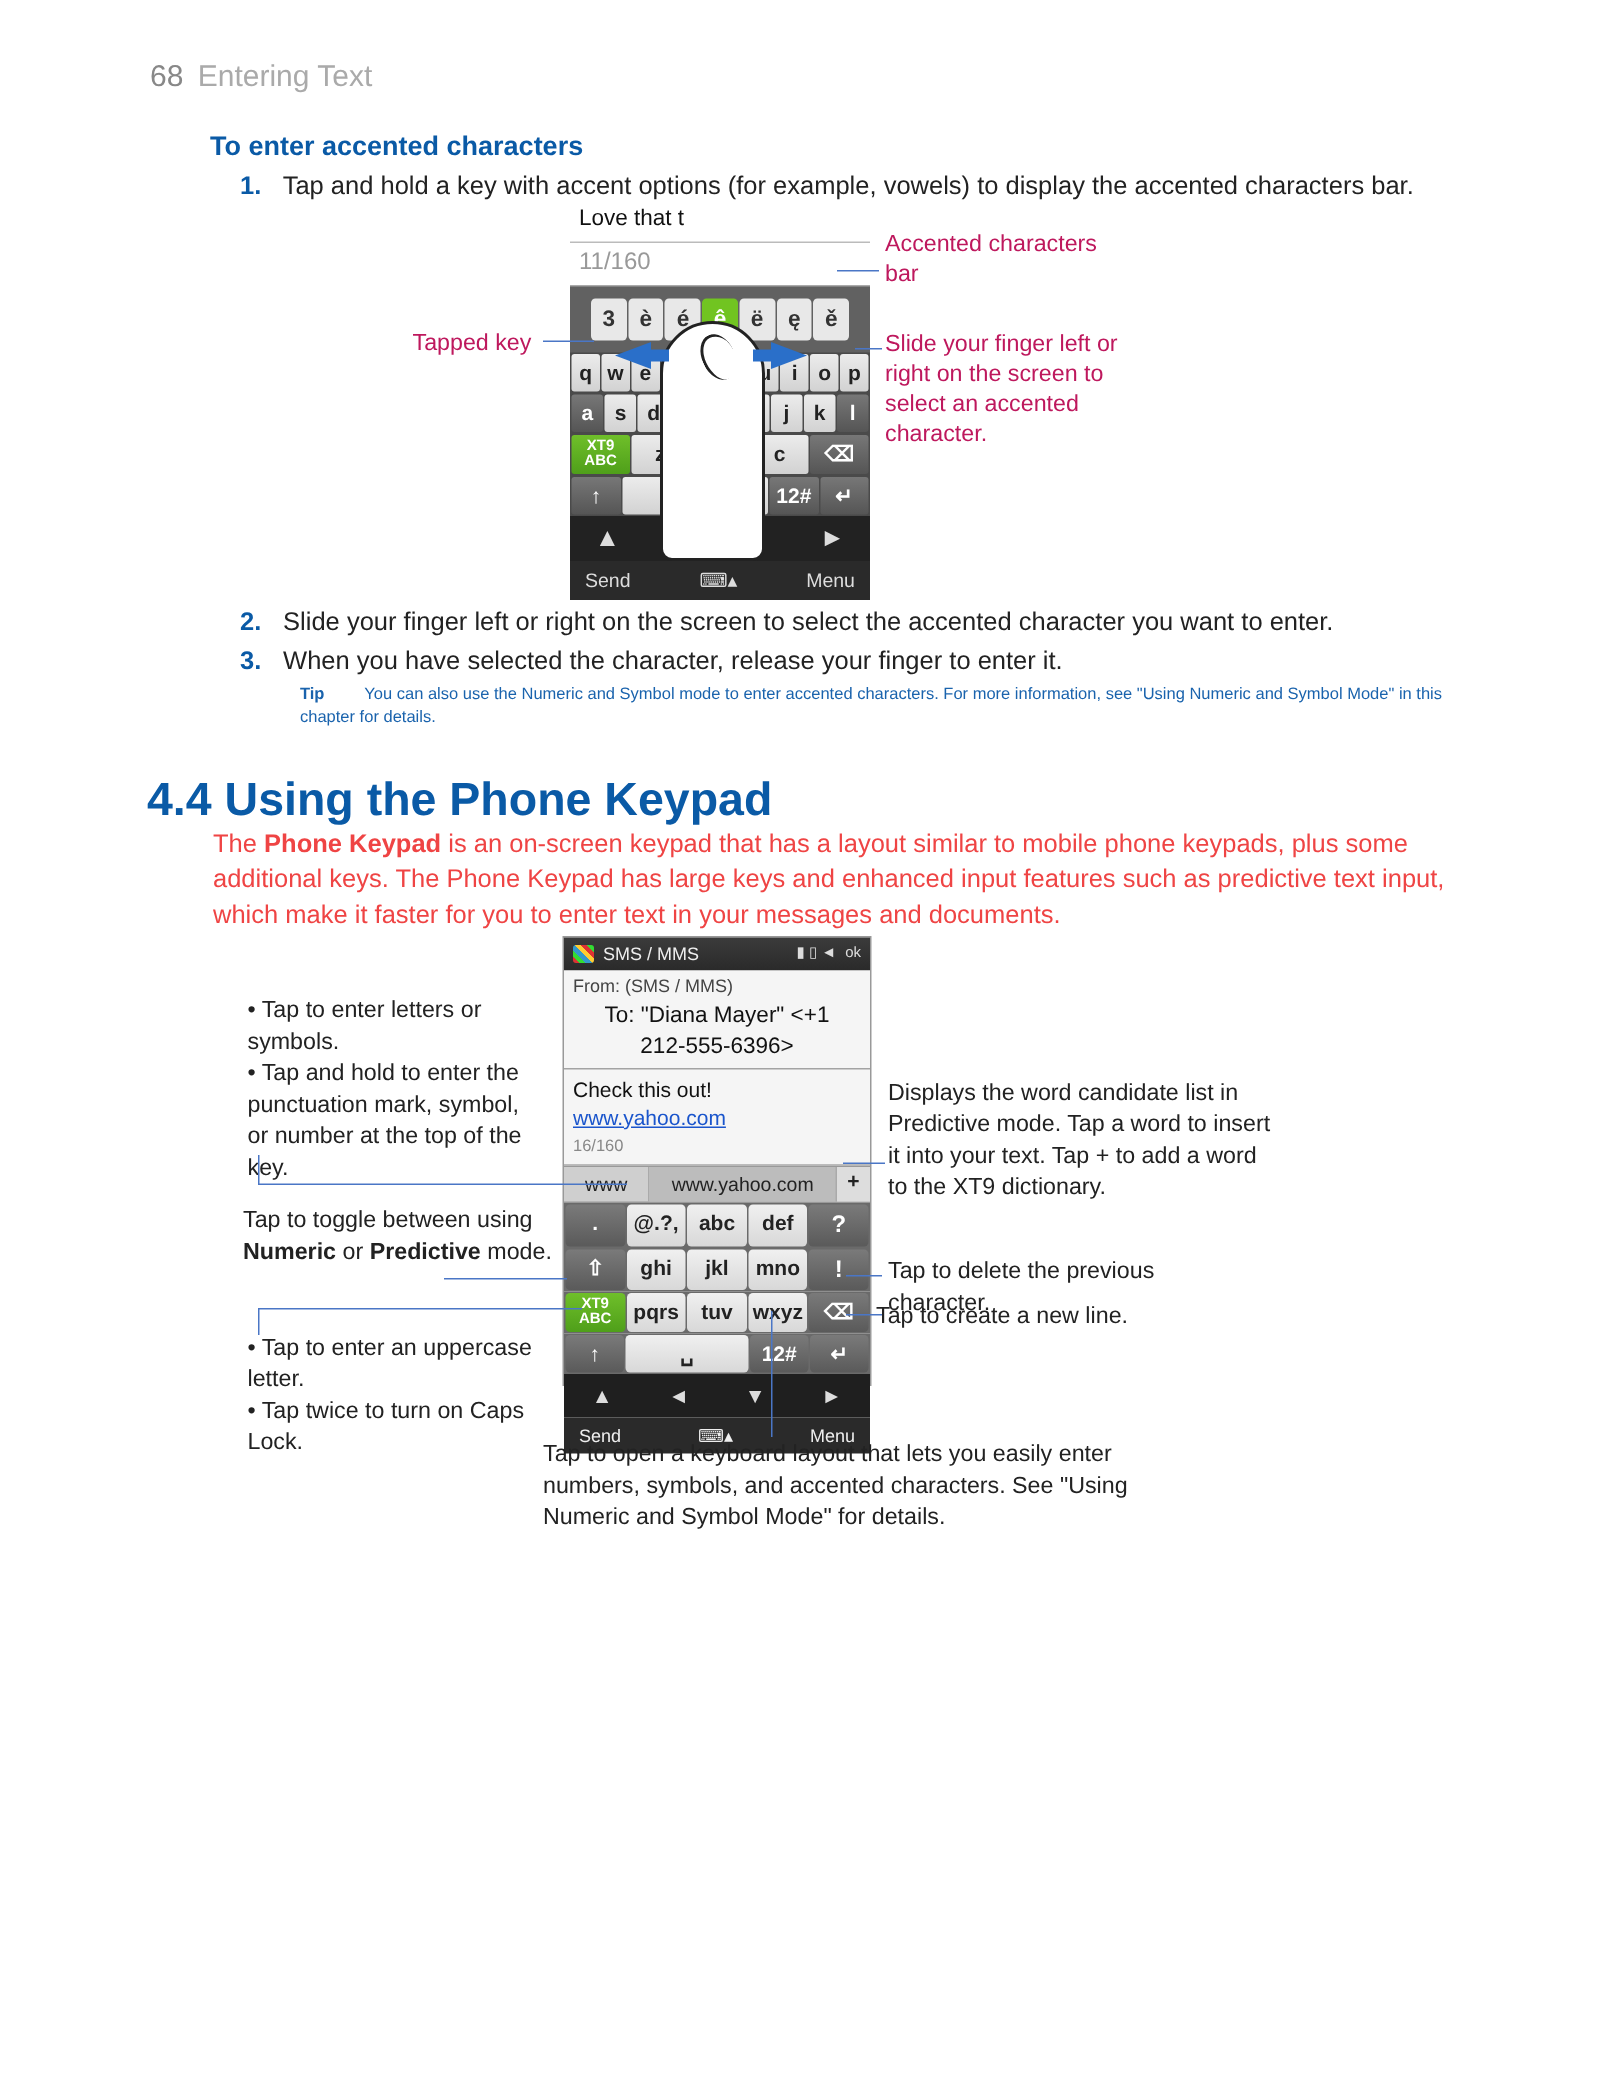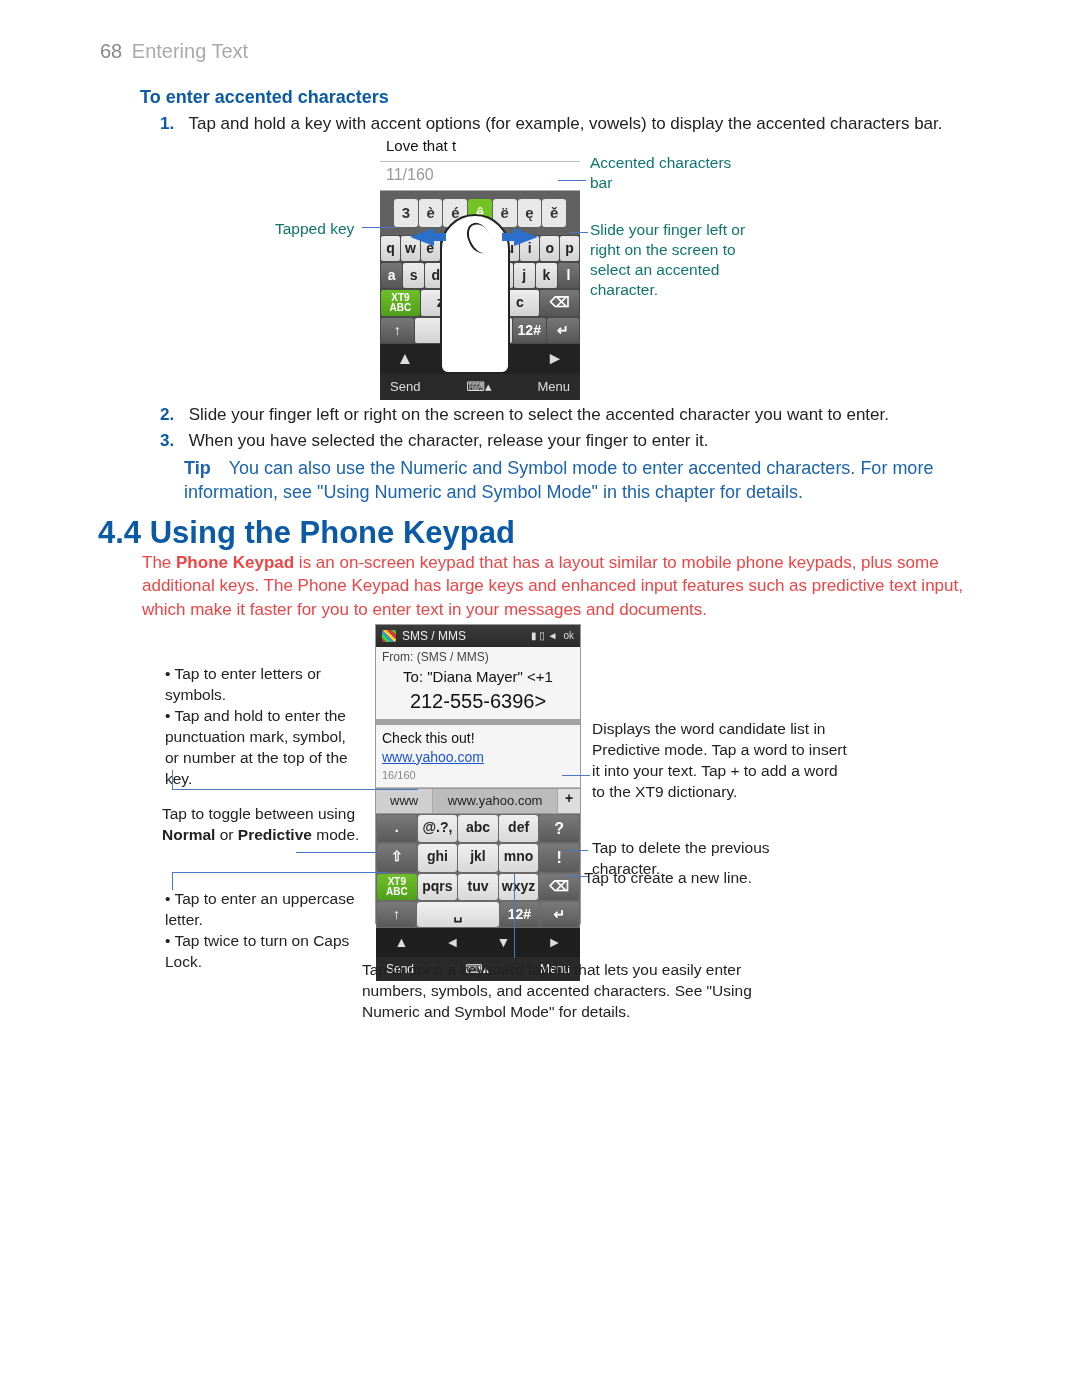--- a/index.html
+++ b/index.html
@@ -78,26 +78,26 @@
     position: absolute; top: 94px;
     width: 0; height: 0;
     border-top: 9px solid transparent;
     border-bottom: 9px solid transparent;
   }
   .arrow-l { left: 30px; border-right: 24px solid #2a6fc9; }
   .arrow-r { left: 134px; border-left: 24px solid #2a6fc9; }
   .arrow-l::after, .arrow-r::after { content:''; position:absolute; top:-4px; width:14px; height:8px; background:#2a6fc9; }
   .arrow-l::after { left:22px; }
   .arrow-r::after { right:22px; }
-  .callout { position: absolute; font-size: 15.5px; line-height: 1.3; color: #0f766e; }
+  .callout { position: absolute; font-size: 15.5px; line-height: 1.3; color: #be185d; }
   .hline { position: absolute; height: 1px; background: #4a76c6; }
   .vline { position: absolute; width: 1px; background: #4a76c6; }
   .step2 { position: absolute; left: 160px; top: 404px; width: 820px; }
   .step3 { position: absolute; left: 160px; top: 430px; width: 820px; }
-  .tip-row { position: absolute; left: 184px; top: 456px; width: 790px; font-size: 18px; color: #1a63ad; }
+  .tip-row { position: absolute; left: 200px; top: 456px; width: 790px; font-size: 11px; color: #1a63ad; }
   .tip-row .tip-lab { font-weight: 700; color: #1a63ad; display: inline-block; width: 40px; }
   .h44 {
     position: absolute;
     left: 98px;
     top: 512px;
     font-size: 31px;
     font-weight: 700;
     color: #0a5aa6;
   }
   .bodyp {
@@ -120,21 +120,21 @@
     font-family: Arial, sans-serif;
     font-size: 14px;
   }
   .pk-titlebar { background: linear-gradient(#3b3b3b,#2a2a2a); color: #eee; padding: 3px 6px; font-size: 12px; display: flex; align-items: center; gap: 6px; }
   .pk-titlebar .flag { width: 14px; height: 12px; background: repeating-linear-gradient(45deg,#d33 0 3px,#3d3 3px 6px,#39c 6px 9px,#fc3 9px 12px); border-radius: 2px; }
   .pk-titlebar .spacer { flex: 1; }
   .pk-titlebar .mini { font-size: 10px; color: #ddd; }
   .pk-body { background: #f5f5f5; }
   .pk-from { font-size: 12px; color: #444; padding: 2px 6px; }
   .pk-to { font-size: 15px; color: #111; text-align: center; padding: 0 6px; }
-  .pk-to2 { font-size: 20px; color: #111; text-align: center; padding-bottom: 4px; border-bottom: 6px solid #a3a3a3; }
+  .pk-to2 { font-size: 15px; color: #111; text-align: center; padding-bottom: 4px; border-bottom: 1px solid #a3a3a3; }
   .pk-msg { font-size: 14px; color: #111; padding: 4px 6px 0; }
   .pk-link { color: #1a55cc; text-decoration: underline; padding: 0 6px; }
   .pk-count { font-size: 11px; color: #888; padding: 2px 6px 4px; border-bottom: 1px solid #bbb; }
   .pk-candidate { display: flex; background: #cfcfcf; border-top: 1px solid #999; border-bottom: 1px solid #999; }
   .pk-candidate .c { flex: 1; text-align: center; padding: 3px 0; font-size: 13px; border-right: 1px solid #aaa; }
   .pk-candidate .c.sel { background: #bcbcbc; }
   .pk-candidate .plus { width: 22px; text-align: center; background: #ddd; font-weight: 700; }
   .pk-row { display: flex; gap: 1px; padding: 1px 1px; background: #6a6a6a; }
   .pk-key { flex: 1; background: linear-gradient(#f0f0f0,#d8d8d8); text-align: center; border-radius: 3px; padding: 3px 0; font-size: 14px; font-weight: 600; color: #222; }
   .pk-key.small { font-size: 16px; color: #444; }
@@ -325,21 +325,21 @@
 </div>
 
 <div class="p2-callout" style="left:165px; top:664px; width:195px;">
   <div>• Tap to enter letters or symbols.</div>
   <div>• Tap and hold to enter the punctuation mark, symbol, or number at the top of the key.</div>
 </div>
 <div class="vline" style="left:172px; top:770px; height:20px;"></div>
 <div class="hline" style="left:172px; top:789px; width:246px;"></div>
 
 <div class="p2-callout" style="left:162px; top:804px; width:210px;">
-  <span>Tap to toggle between using </span><b>Normal</b><span> or </span><b>Predictive</b><span> mode.</span>
+  <span>Tap to toggle between using </span><b>Numeric</b><span> or </span><b>Predictive</b><span> mode.</span>
 </div>
 <div class="hline" style="left:296px; top:852px; width:82px;"></div>
 
 <div class="p2-callout" style="left:165px; top:889px; width:200px;">
   <div>• Tap to enter an uppercase letter.</div>
   <div>• Tap twice to turn on Caps Lock.</div>
 </div>
 <div class="vline" style="left:172px; top:872px; height:18px;"></div>
 <div class="hline" style="left:172px; top:872px; width:216px;"></div>
 

